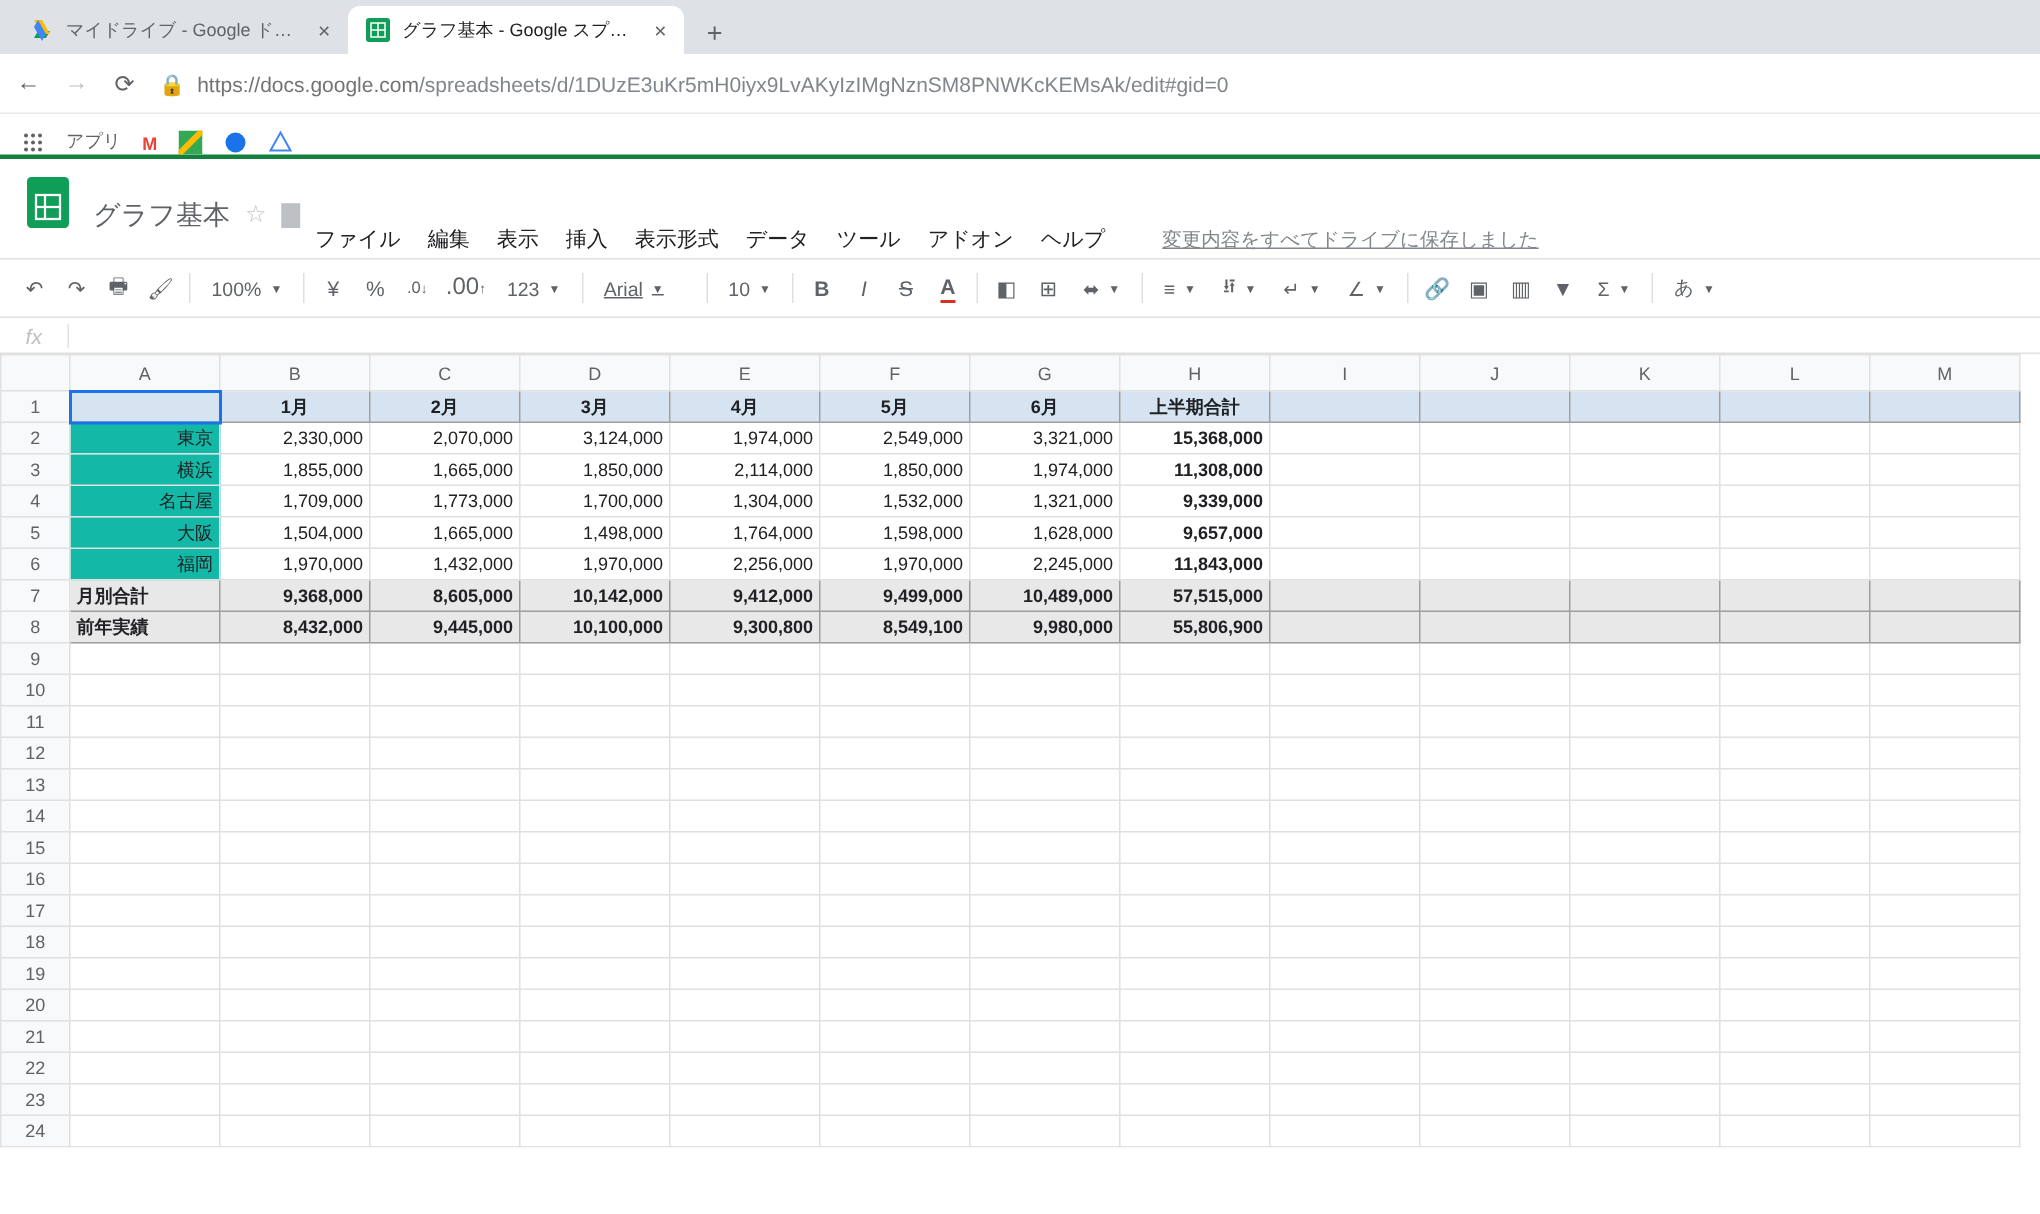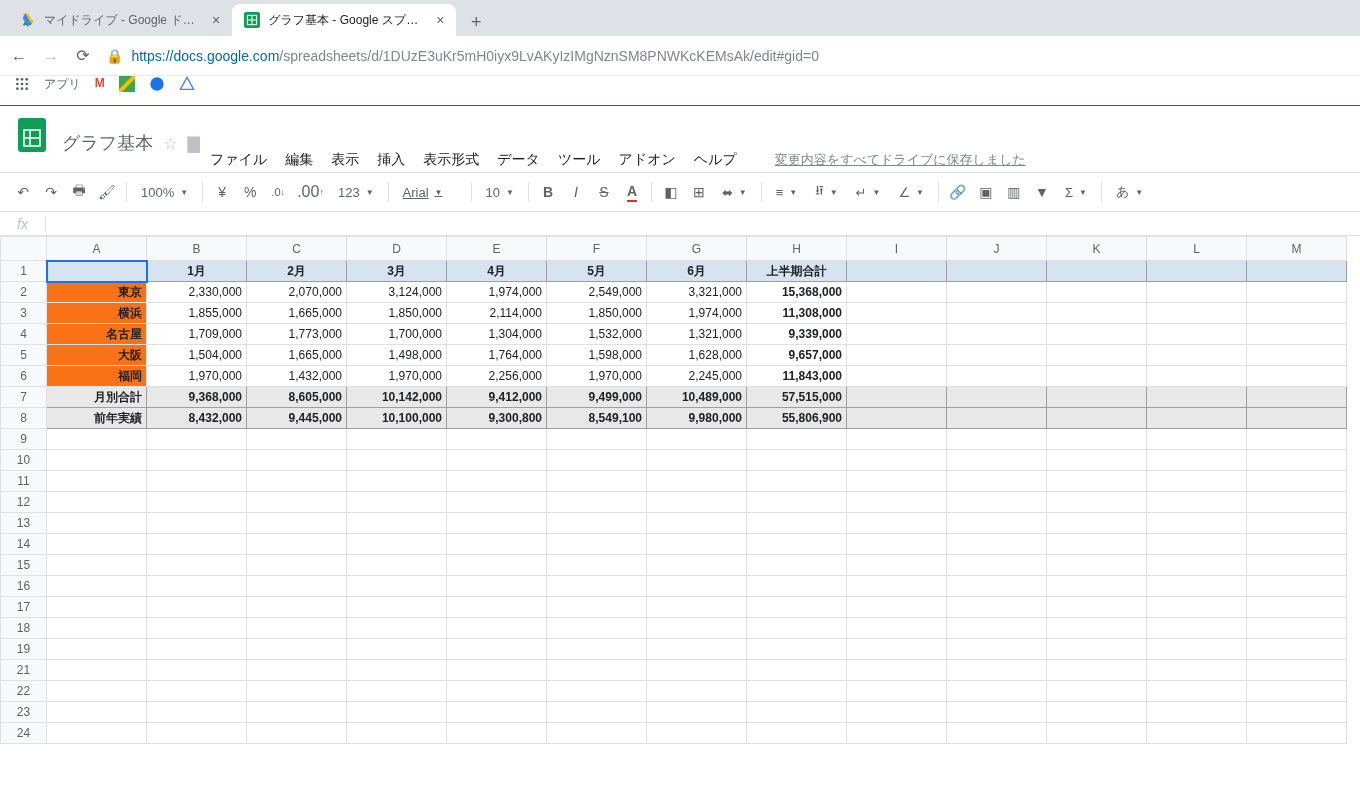--- a/index.html
+++ b/index.html
@@ -9,23 +9,23 @@
   .btab { height:32px; display:flex; align-items:center; padding:0 12px; gap:8px; font-size:12px; color:#5f6368; border-radius:8px 8px 0 0; max-width:240px; position:relative; }
   .btab.active { background:#fff; color:#202124; }
   .btab .favicon { width:16px; height:16px; flex:none; }
   .btab .ttl { white-space:nowrap; overflow:hidden; text-overflow:ellipsis; max-width:160px; }
   .btab .close { color:#5f6368; font-size:14px; }
   .newtab { width:28px; height:28px; display:flex; align-items:center; justify-content:center; color:#5f6368; font-size:18px; margin-left:6px; }
   .addrbar { height:40px; background:#fff; display:flex; align-items:center; padding:0 10px; gap:14px; border-bottom:1px solid #e8eaed; }
   .addrbar .nav-ico { color:#5f6368; width:18px; text-align:center; font-size:16px; }
   .addrbar .url { flex:1; display:flex; align-items:center; gap:8px; font-size:14px; }
   .addrbar .lock { color:#5f6368; }
-  .url-host { color:#0369a1; }
+  .url-host { color:#737373; }
   .url-path { color:#80868b; }
-  .bookmarks { height:30px; display:flex; align-items:flex-start; gap:14px; padding:0 14px; border-bottom:1px solid #15803d; font-size:12px; color:#5f6368; }
+  .bookmarks { height:30px; display:flex; align-items:flex-end; gap:14px; padding:0 14px; border-bottom:3px solid #15803d; font-size:12px; color:#5f6368; }
   .bookmarks .bm-ico { width:16px; height:16px; }
   
   .doc-header { display:flex; align-items:flex-start; padding:8px 12px 0; gap:10px; }
   .sheets-logo { width:40px; height:40px; flex:none; }
   .doc-col { display:flex; gap:2px; }
   .doc-title-row { display:flex; align-items:center; gap:10px; }
   .doc-title { font-size:18px; color:#5f6368; }
   .star { color:#bdc1c6; font-size:16px; }
   .folder { color:#bdc1c6; font-size:16px; }
   .menus { display:flex; gap:2px; font-size:14px; color:#202124; align-items:center; padding-top:2px;margin-top:32px; }
@@ -42,24 +42,24 @@
   
   .fxbar { height:24px; display:flex; align-items:center; border-bottom:1px solid #e0e0e0; }
   .fxlabel { width:46px; text-align:center; font-style:italic; color:#bdc1c6; border-right:1px solid #e0e0e0; font-size:14px; }
   .sheet { border-collapse:collapse; table-layout:fixed; }
   .sheet th, .sheet td { border:1px solid #e0e0e0; font-size:12px; height:21px; padding:0 4px; text-align:right; }
   .sheet thead th { background:#f8f9fa; color:#5f6368; text-align:center; font-weight:normal; height:24px; }
   .sheet .rh { background:#f8f9fa; color:#5f6368; text-align:center; width:46px; font-weight:normal; }
   .colw { width:100px; }
   .hdr-row td { background:#d6e4f2; text-align:center; font-weight:bold; border:1px solid #9e9e9e; }
   .hdr-row td.blank { background:#d6e4f2; }
-  .city { background:#f97316; text-align:right; font-weight:bold; border:1px solid #9e9e9e; }
+  .city { background:#14b8a6; text-align:right; font-weight:normal; border:1px solid #9e9e9e; }
   .num { border:1px solid #9e9e9e; }
   .tot-row td { background:#e8e8e8; border:1px solid #9e9e9e; font-weight:bold; }
-  .tot-row td:first-of-type { text-align:right; }
+  .tot-row td:first-of-type { text-align:left; }
   .gtotal { font-weight:bold; }
   .sel-cell { outline:2px solid #1a73e8; outline-offset:-1px; background:#fff; }
   .empty td { border:1px solid #e0e0e0; }
   
   .charts { position:relative; }
   .chart { position:absolute; background:#fff; border:1px solid #dadce0; }
   .chart-title { font-size:15px; color:#757575; padding:10px 12px 4px; }
   .chart-sub { font-size:11px; color:#757575; padding:0 12px; }
   svg text { font-size:11px; fill:#757575; }
   .pielegend { font-size:12px; color:#5f6368; }
@@ -535,20 +535,36 @@
         <td></td>
         <td></td>
         <td></td>
         <td></td>
         <td></td>
         <td></td>
         <td></td>
       </tr>
       <tr class="empty">
         <th class="rh">19</th>
+        <td></td>
+        <td></td>
+        <td></td>
+        <td></td>
+        <td></td>
+        <td></td>
+        <td></td>
+        <td></td>
+        <td></td>
+        <td></td>
+        <td></td>
+        <td></td>
+        <td></td>
+      </tr>
+      <tr class="empty">
+        <th class="rh">20</th>
         <td></td>
         <td></td>
         <td></td>
         <td></td>
         <td></td>
         <td></td>
         <td></td>
         <td></td>
         <td></td>
         <td></td>

